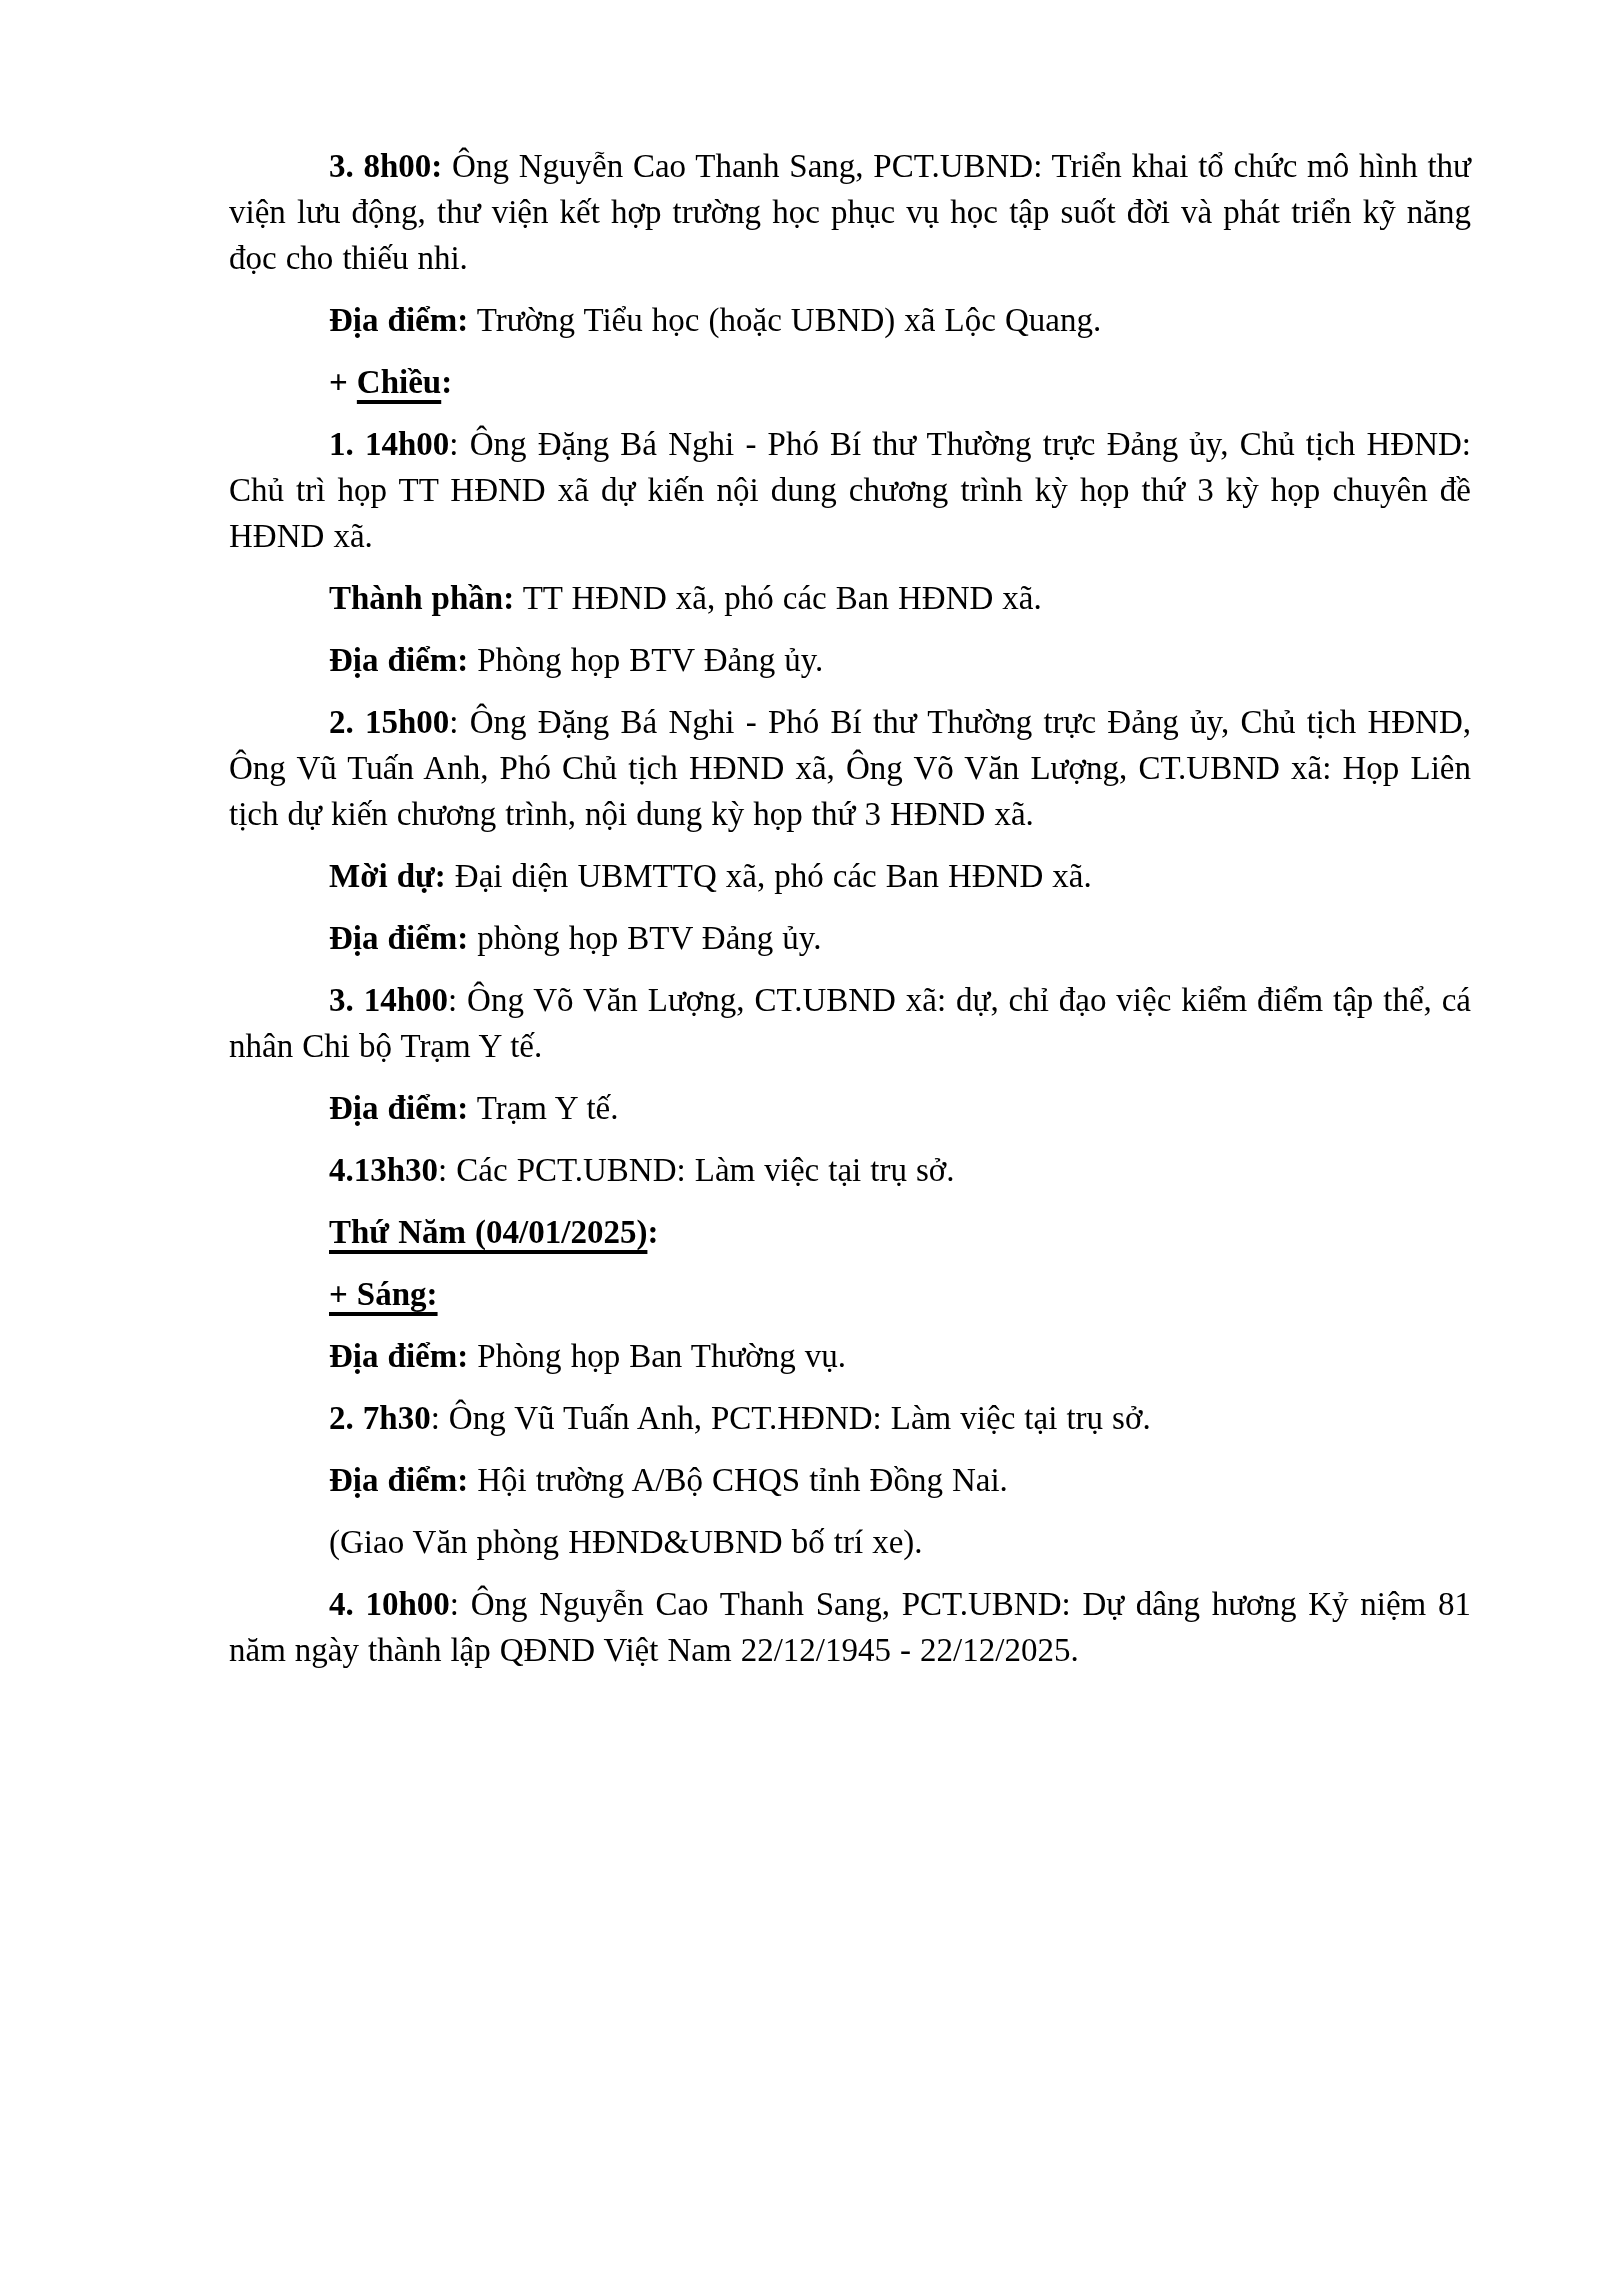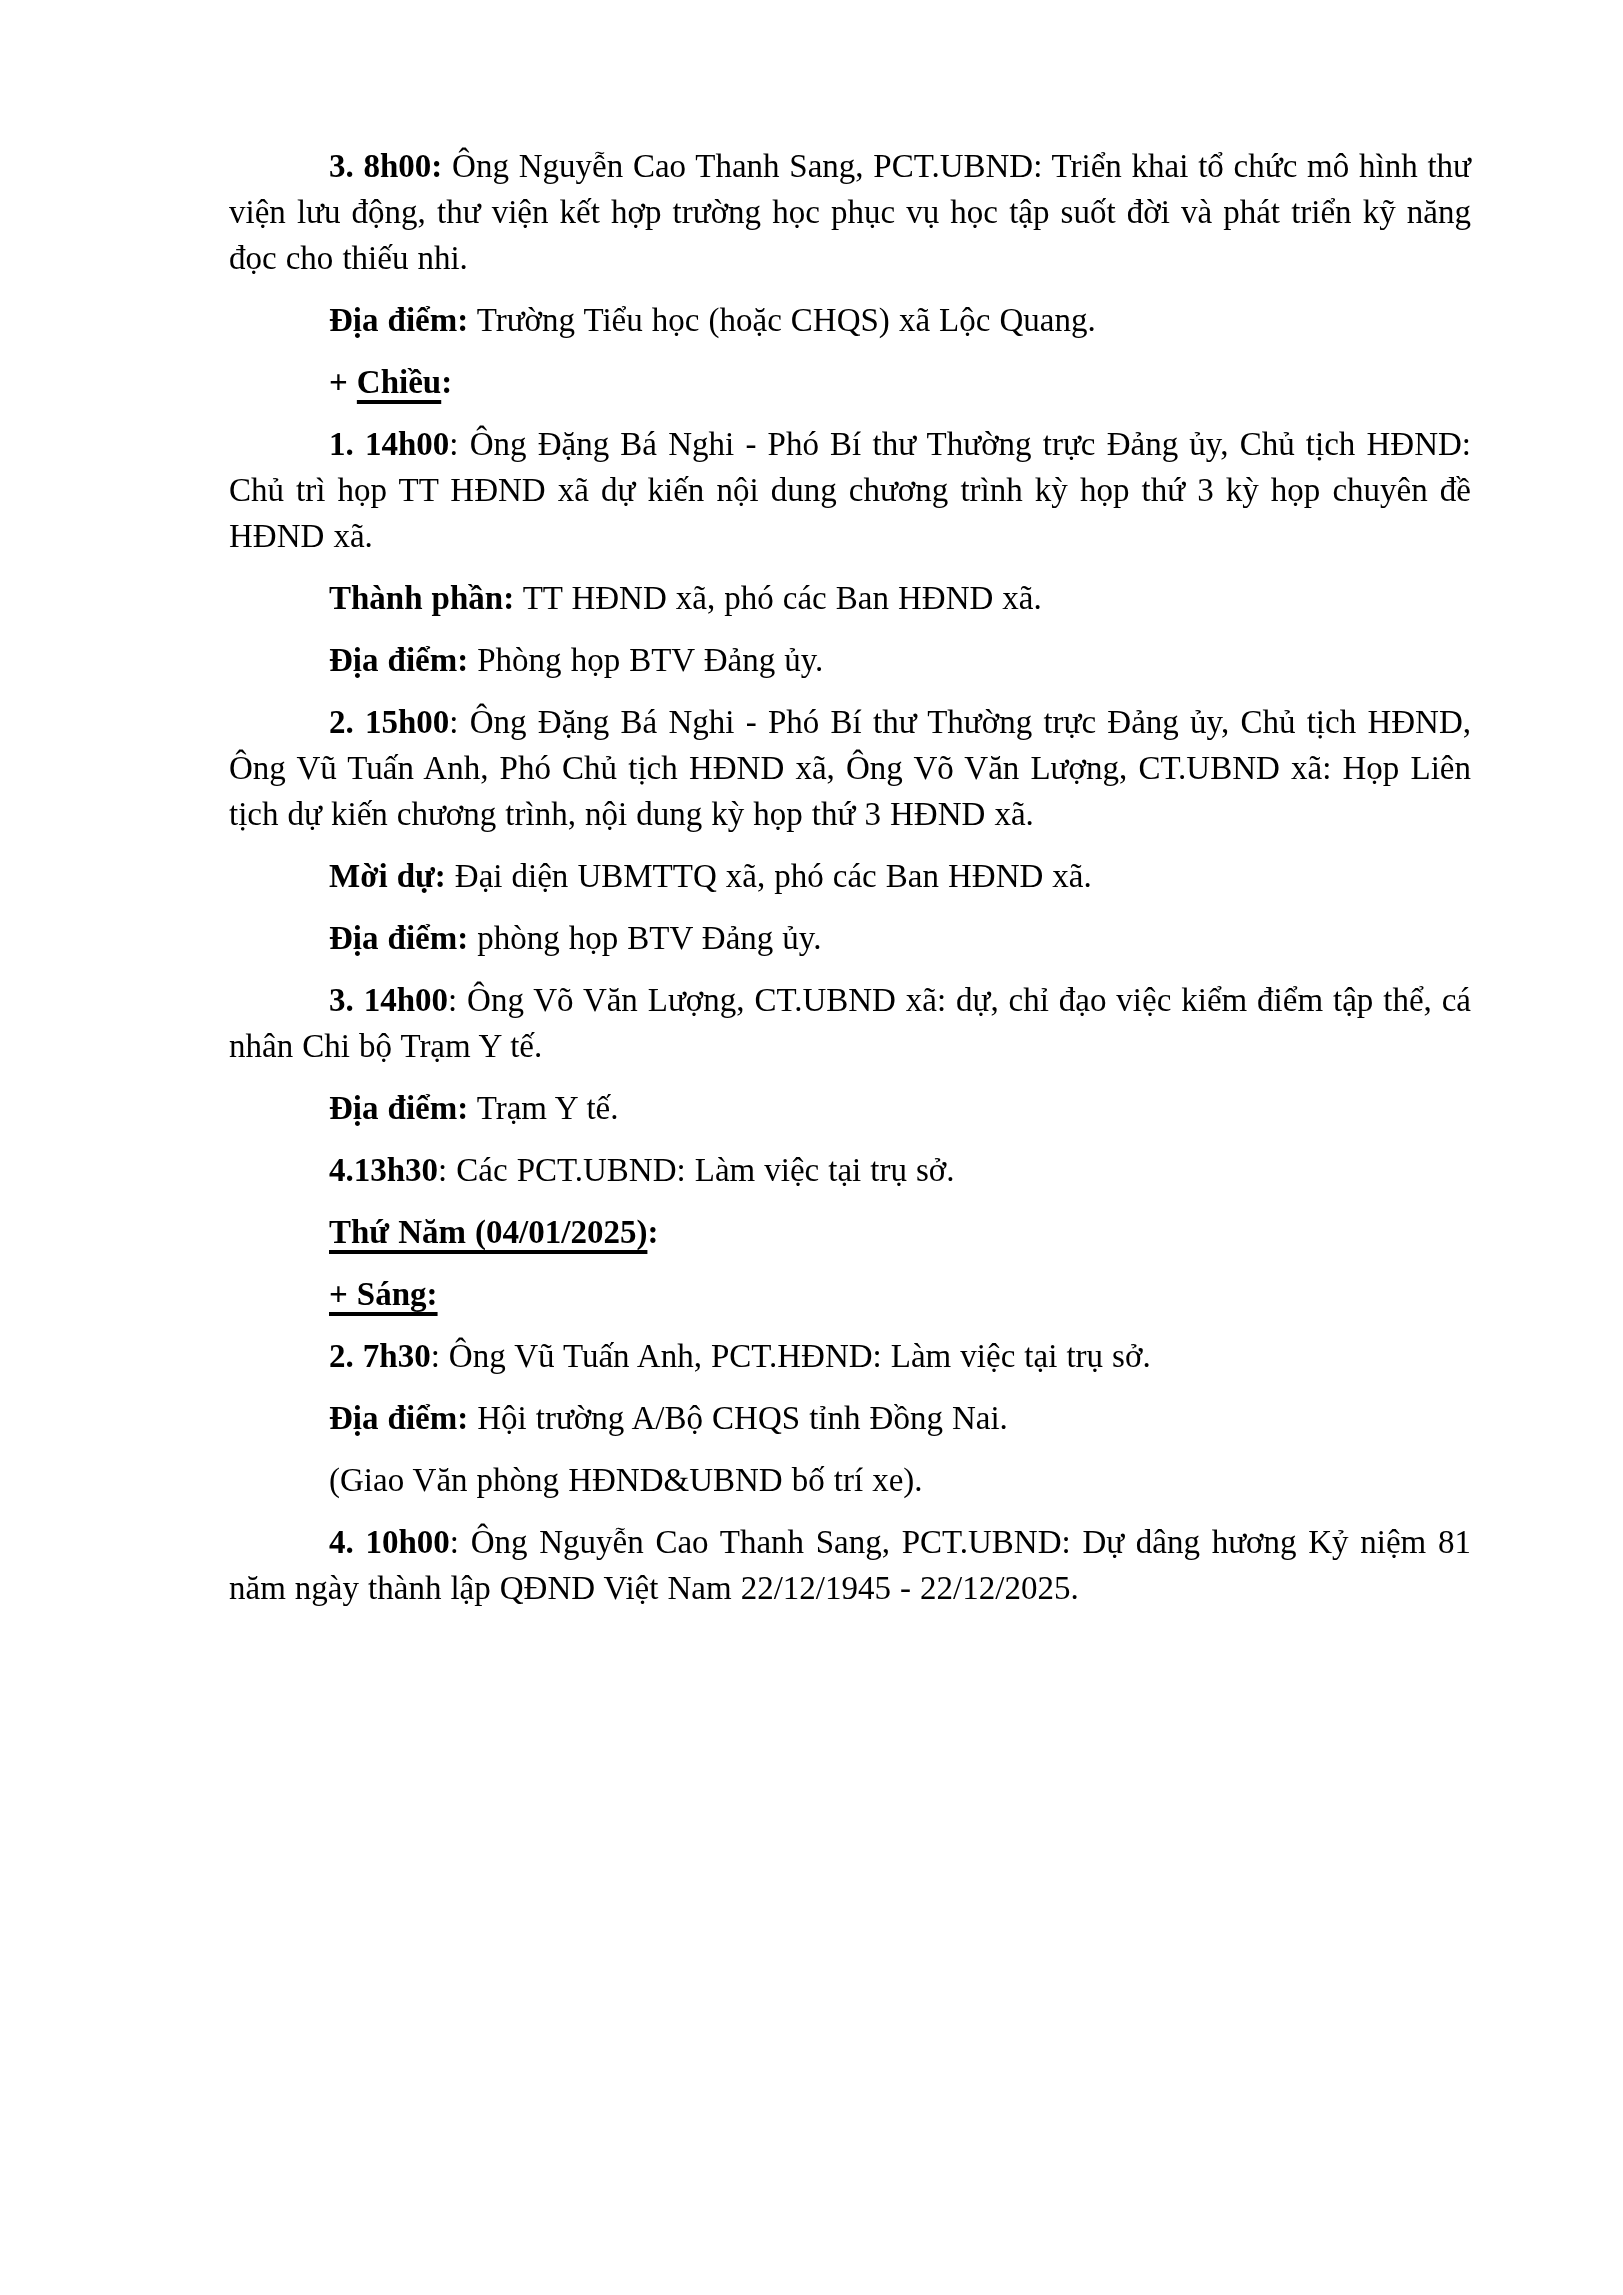--- a/index.html
+++ b/index.html
@@ -40,32 +40,33 @@
     text-decoration-thickness: 3.8px;
     text-underline-offset: 6.9px;
   }
 </style>
 </head>
 <body>
 
 <div class="page">
   <div class="doc">
       <p class="para"><span class="b">3. 8h00:</span><span> Ông Nguyễn Cao Thanh Sang, PCT.UBND: Triển khai tổ chức mô hình thư viện lưu động, thư viện kết hợp trường học phục vụ học tập suốt đời và phát triển kỹ năng đọc cho thiếu nhi.</span></p>
-      <p class="para"><span class="b">Địa điểm:</span><span> Trường Tiểu học (hoặc CHQS) xã Lộc Quang.</span></p>
+      <p class="para"><span class="b">Địa điểm:</span><span> Trường Tiểu học (hoặc UBND) xã Lộc Quang.</span></p>
       <p class="para"><span class="b">+ </span><span class="b u">Chiều</span><span class="b">:</span></p>
       <p class="para"><span class="b">1. 14h00</span><span>: Ông Đặng Bá Nghi - Phó Bí thư Thường trực Đảng ủy, Chủ tịch HĐND: Chủ trì họp TT HĐND xã dự kiến nội dung chương trình kỳ họp thứ 3 kỳ họp chuyên đề HĐND xã.</span></p>
       <p class="para"><span class="b">Thành phần:</span><span> TT HĐND xã, phó các Ban HĐND xã.</span></p>
       <p class="para"><span class="b">Địa điểm:</span><span> Phòng họp BTV Đảng ủy.</span></p>
       <p class="para"><span class="b">2. 15h00</span><span>: Ông Đặng Bá Nghi - Phó Bí thư Thường trực Đảng ủy, Chủ tịch HĐND, Ông Vũ Tuấn Anh, Phó Chủ tịch HĐND xã, Ông Võ Văn Lượng, CT.UBND xã: Họp Liên tịch dự kiến chương trình, nội dung kỳ họp thứ 3 HĐND xã.</span></p>
       <p class="para"><span class="b">Mời dự:</span><span> Đại diện UBMTTQ xã, phó các Ban HĐND xã.</span></p>
       <p class="para"><span class="b">Địa điểm:</span><span> phòng họp BTV Đảng ủy.</span></p>
       <p class="para"><span class="b">3. 14h00</span><span>: Ông Võ Văn Lượng, CT.UBND xã: dự, chỉ đạo việc kiểm điểm tập thể, cá nhân Chi bộ Trạm Y tế.</span></p>
       <p class="para"><span class="b">Địa điểm:</span><span> Trạm Y tế.</span></p>
       <p class="para"><span class="b">4.13h30</span><span>: Các PCT.UBND: Làm việc tại trụ sở.</span></p>
       <p class="para"><span class="b u">Thứ Năm (04/01/2025)</span><span class="b">:</span></p>
       <p class="para"><span class="b u">+ Sáng:</span></p>
+      <p class="para"><span class="b">Địa điểm:</span><span> Phòng họp Ban Thường vụ.</span></p>
       <p class="para"><span class="b">2. 7h30</span><span>: Ông Vũ Tuấn Anh, PCT.HĐND: Làm việc tại trụ sở.</span></p>
       <p class="para"><span class="b">Địa điểm:</span><span> Hội trường A/Bộ CHQS tỉnh Đồng Nai.</span></p>
       <p class="para"><span>(Giao Văn phòng HĐND&amp;UBND bố trí xe).</span></p>
       <p class="para"><span class="b">4. 10h00</span><span>: Ông Nguyễn Cao Thanh Sang, PCT.UBND: Dự dâng hương Kỷ niệm 81 năm ngày thành lập QĐND Việt Nam 22/12/1945 - 22/12/2025.</span></p>
     </div>
 </div>
 
 
 </body></html>

